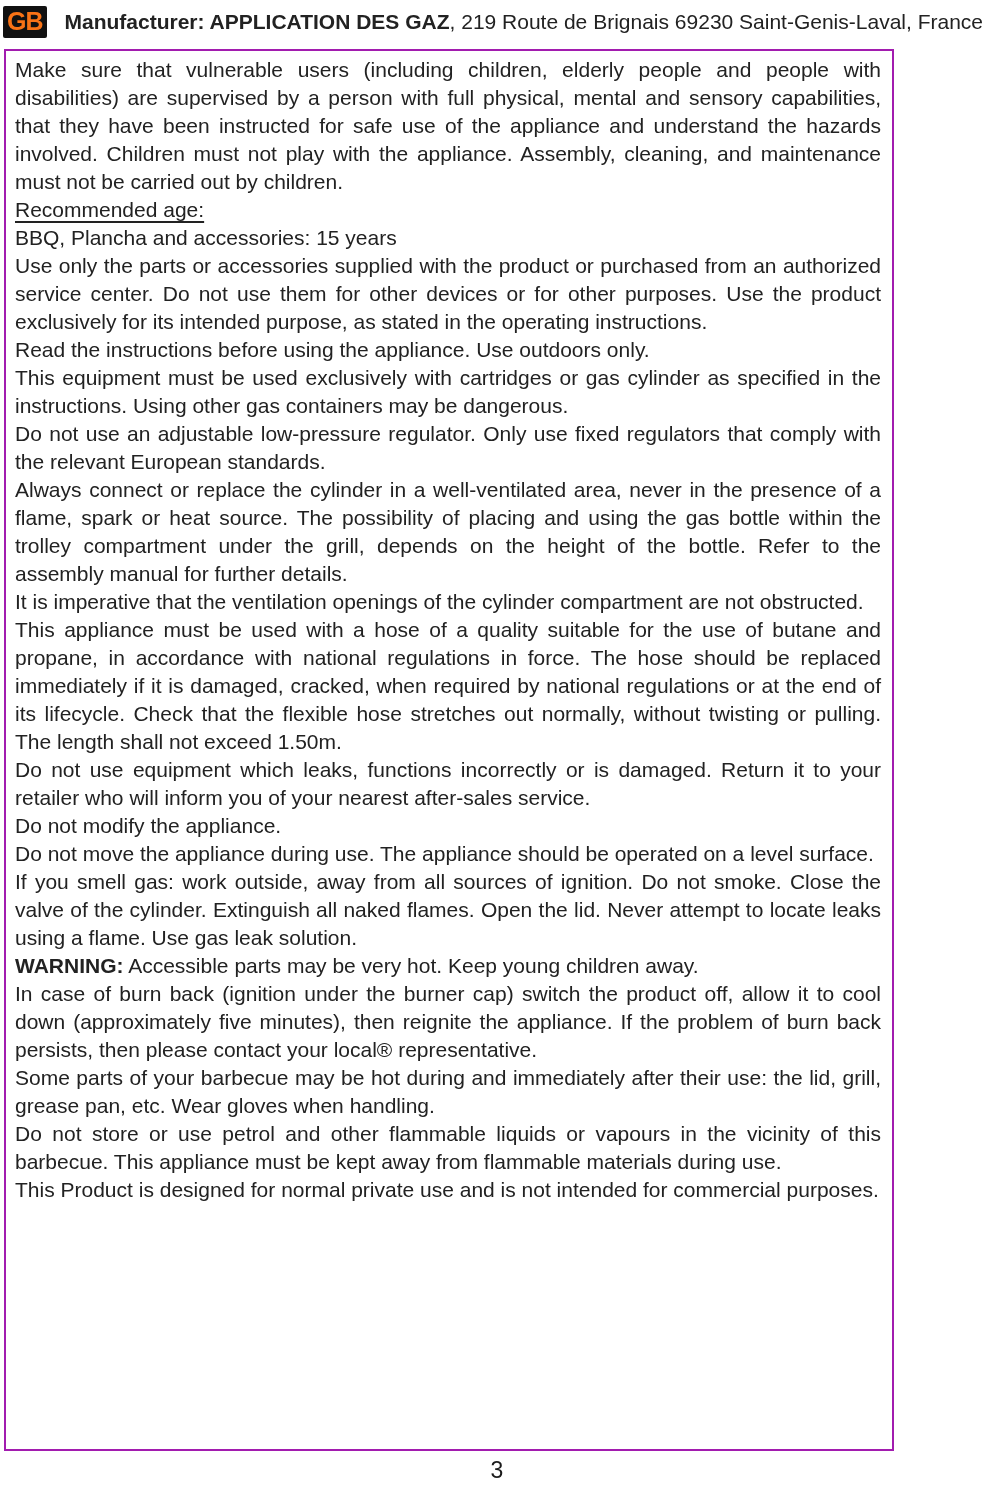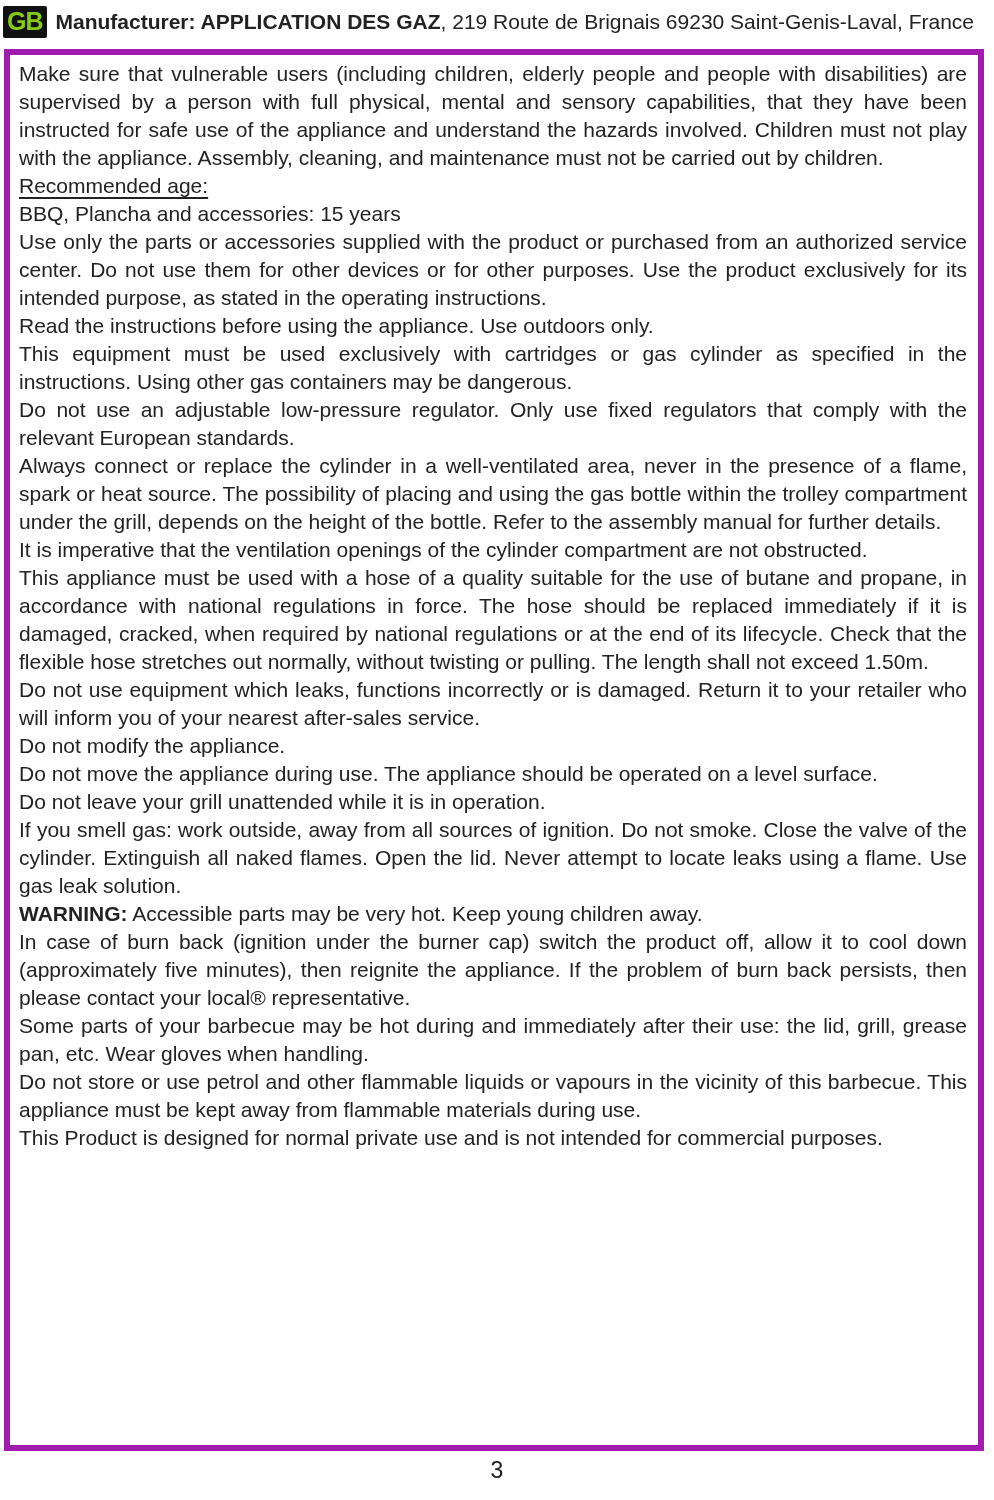--- a/index.html
+++ b/index.html
@@ -18,37 +18,37 @@
   .page-header {
     display: flex;
     align-items: center;
     padding: 6px 4px 5px 3px;
     white-space: nowrap;
     font-size: 21px;
   }
   .country-badge {
     display: inline-block;
     background: #111111;
-    color: #84cc16;
+    color: #f97316;
     font-weight: bold;
     font-size: 25px;
     line-height: 1;
     padding: 3px 4px 4px 4px;
     border-radius: 2px;
-    margin-right: 9px;
+    margin-right: 18px;
     letter-spacing: -1px;
   }
   .mfr-bold { font-weight: bold; }
   .mfr-rest { font-weight: normal; }
   .notice-box {
     box-sizing: border-box;
     margin: 6px 4px 0 4px;
-    width: 980px;
+    width: 890px;
     height: 1402px;
-    border: 6px solid #a21caf;
+    border: 2px solid #a21caf;
     padding: 5px 11px 0 9px;
     overflow: hidden;
   }
   .para {
     margin: 0;
     font-size: 21px;
     line-height: 28px;
     text-align: justify;
     color: #222222;
   }
@@ -86,21 +86,20 @@
 
   <p class="para gap-before">Read the instructions before using the appliance. Use outdoors only.</p>
   <p class="para">This equipment must be used exclusively with cartridges or gas cylinder as specified in the instructions. Using other gas containers may be dangerous.</p>
   <p class="para">Do not use an adjustable low-pressure regulator. Only use fixed regulators that comply with the relevant European standards.</p>
   <p class="para">Always connect or replace the cylinder in a well-ventilated area, never in the presence of a flame, spark or heat source. The possibility of placing and using the gas bottle within the trolley compartment under the grill, depends on the height of the bottle. Refer to the assembly manual for further details.</p>
   <p class="para">It is imperative that the ventilation openings of the cylinder compartment are not obstructed.</p>
   <p class="para">This appliance must be used with a hose of a quality suitable for the use of butane and propane, in accordance with national regulations in force. The hose should be replaced immediately if it is damaged, cracked, when required by national regulations or at the end of its lifecycle. Check that the flexible hose stretches out normally, without twisting or pulling. The length shall not exceed 1.50m.</p>
   <p class="para">Do not use equipment which leaks, functions incorrectly or is damaged. Return it to your retailer who will inform you of your nearest after-sales service.</p>
   <p class="para">Do not modify the appliance.</p>
   <p class="para">Do not move the appliance during use. The appliance should be operated on a level surface.</p>
-  <p class="para">Do not leave your grill unattended while it is in operation.</p>
   <p class="para">If you smell gas: work outside, away from all sources of ignition. Do not smoke. Close the valve of the cylinder. Extinguish all naked flames. Open the lid. Never attempt to locate leaks using a flame. Use gas leak solution.</p>
   <p class="para"><span class="bold-prefix">WARNING:</span><span> Accessible parts may be very hot. Keep young children away.</span></p>
   <p class="para">In case of burn back (ignition under the burner cap) switch the product off, allow it to cool down (approximately five minutes), then reignite the appliance. If the problem of burn back persists, then please contact your local® representative.</p>
   <p class="para">Some parts of your barbecue may be hot during and immediately after their use: the lid, grill, grease pan, etc. Wear gloves when handling.</p>
   <p class="para">Do not store or use petrol and other flammable liquids or vapours in the vicinity of this barbecue. This appliance must be kept away from flammable materials during use.</p>
   <p class="para">This Product is designed for normal private use and is not intended for commercial purposes.</p>
 </section>
 
 <footer class="page-footer">3</footer>
 

